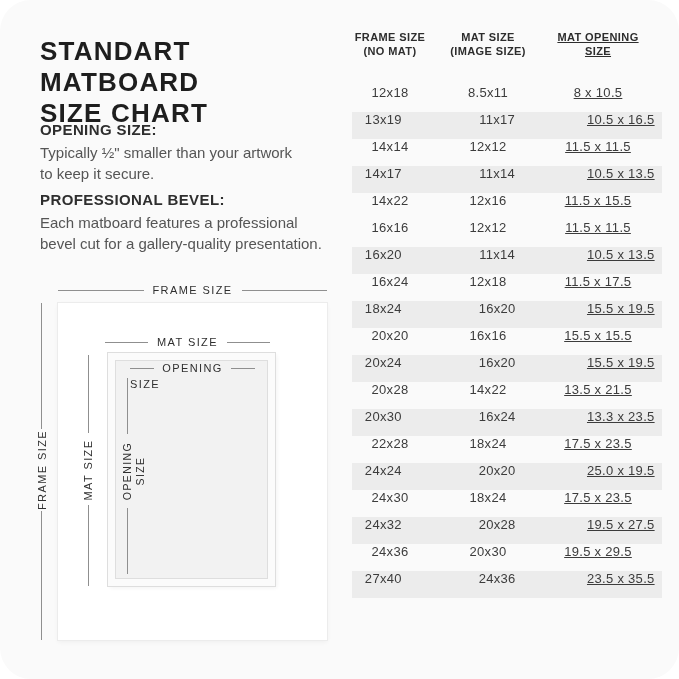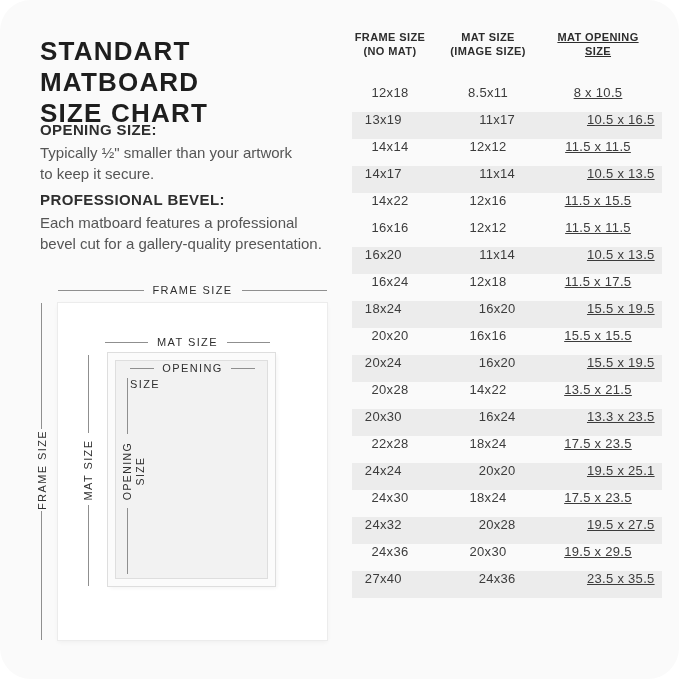--- a/index.html
+++ b/index.html
@@ -220,21 +220,21 @@
 
   <div class="trow">
     <div class="td c1">22x28</div>
     <div class="td c2">18x24</div>
     <div class="td c3">17.5 x 23.5</div>
   </div>
 
   <div class="trow alt">
     <div class="td c1">24x24</div>
     <div class="td c2">20x20</div>
-    <div class="td c3">19.5 x 25.1</div>
+    <div class="td c3">25.0 x 19.5</div>
   </div>
 
   <div class="trow">
     <div class="td c1">24x30</div>
     <div class="td c2">18x24</div>
     <div class="td c3">17.5 x 23.5</div>
   </div>
 
   <div class="trow alt">
     <div class="td c1">24x32</div>

